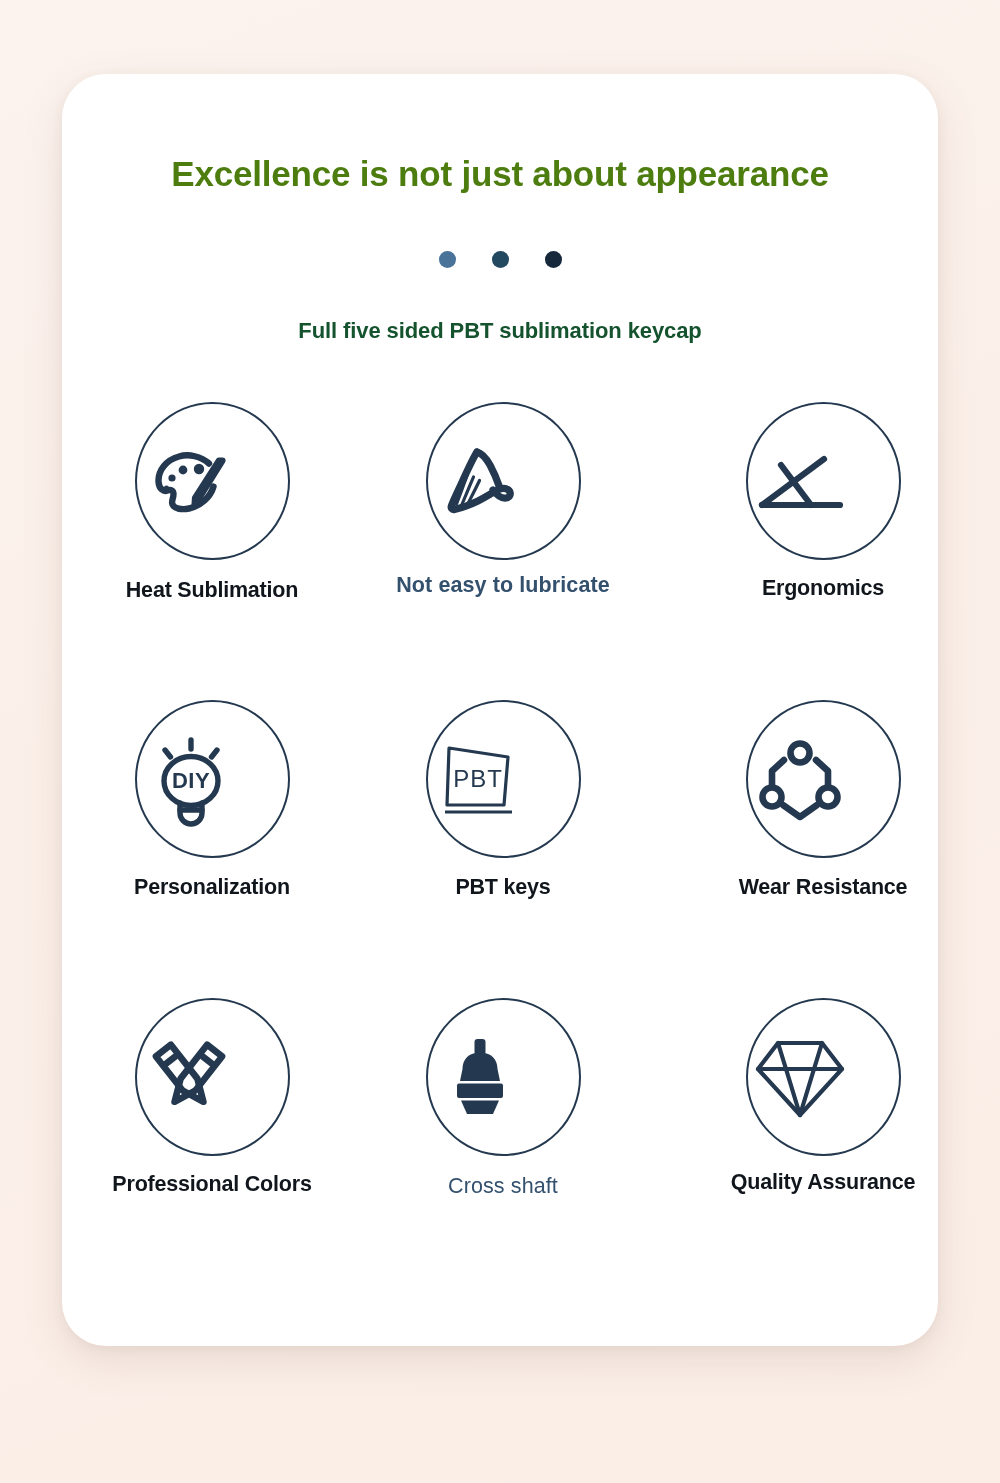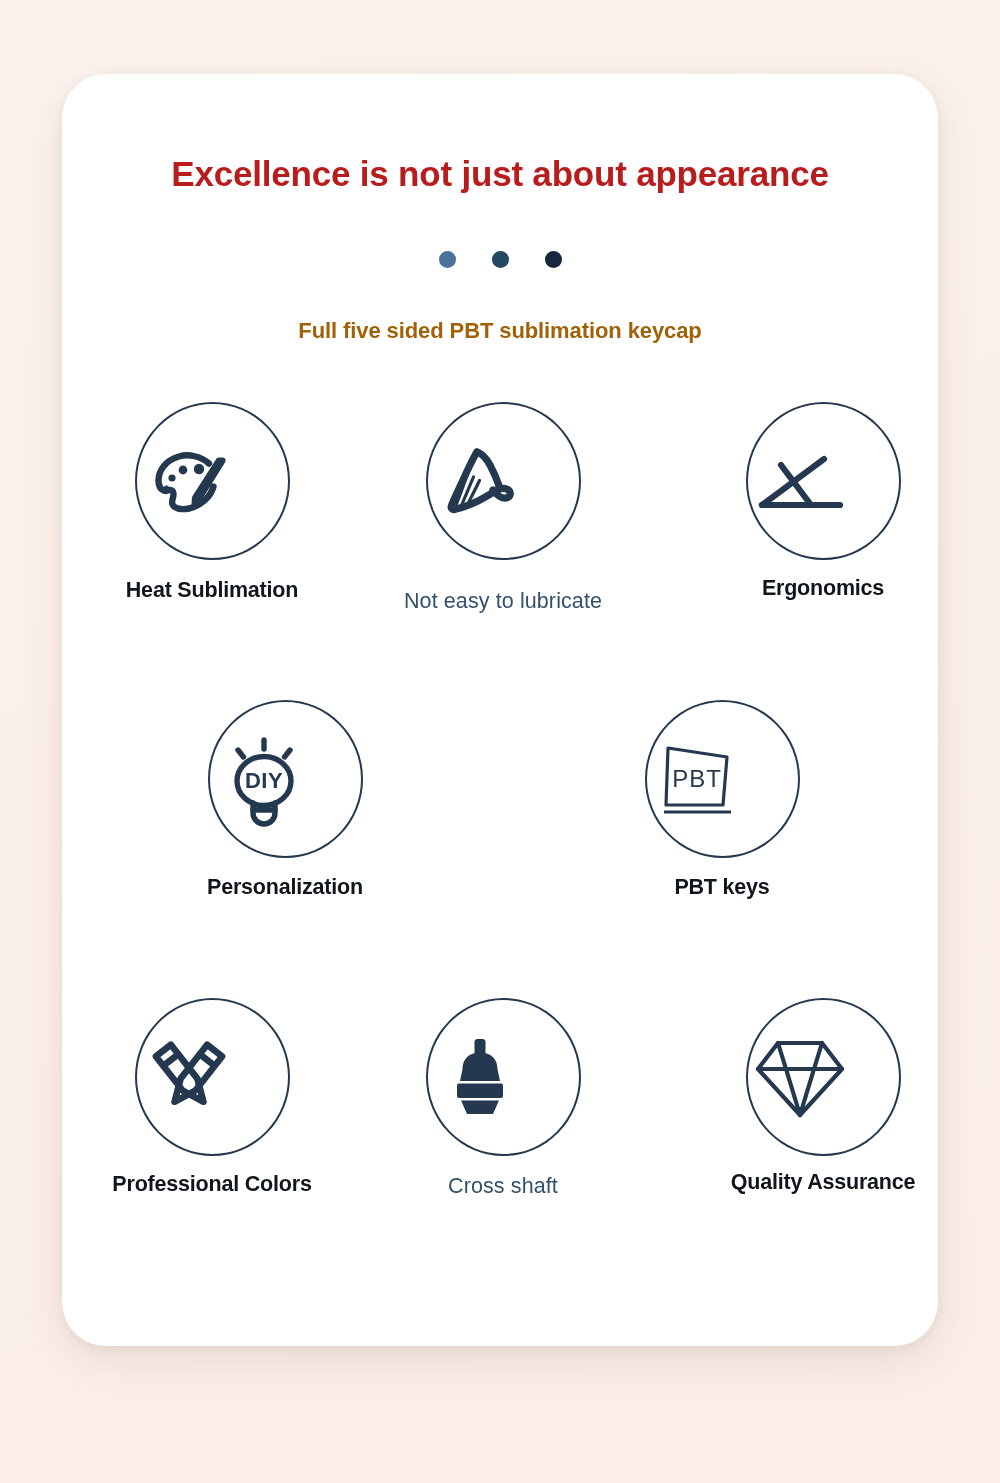--- a/index.html
+++ b/index.html
@@ -41,21 +41,21 @@
     flex-direction: column;
     align-items: center;
   }
 
   .headline {
     margin: 0;
     padding-top: 80px;
     font-size: 35px;
     font-weight: 700;
     letter-spacing: -0.2px;
-    color: #b91c1c;
+    color: #4d7c0f;
     text-align: center;
     line-height: 1.15;
   }
 
   .dots {
     display: flex;
     gap: 36px;
     align-items: center;
     justify-content: center;
     margin-top: 57px;
@@ -64,21 +64,21 @@
     width: 17px;
     height: 17px;
     border-radius: 50%;
   }
 
   .subtitle {
     margin: 0;
     padding-top: 50px;
     font-size: 22px;
     font-weight: 700;
-    color: #a16207;
+    color: #14532d;
     text-align: center;
     letter-spacing: -0.1px;
   }
 
   .grid {
     margin-top: 58px;
     width: 100%;
     display: flex;
     flex-direction: column;
     gap: 0;
@@ -125,21 +125,21 @@
     letter-spacing: -0.2px;
   }
   .caption.soft {
     font-weight: 400;
     color: #33506d;
     letter-spacing: 0.1px;
   }
 
   
   .r1 .col1 .caption { margin-top: 18px; }
-  .r1 .col2 .caption { margin-top: 29px; }
+  .r1 .col2 .caption { margin-top: 13px; font-weight: bold; }
   .r1 .col3 .caption { margin-top: 16px; }
   .r2 .col1 .caption { margin-top: 17px; }
   .r2 .col2 .caption { margin-top: 17px; }
   .r2 .col3 .caption { margin-top: 17px; }
   .r3 .col1 .caption { }
   .r3 .col2 .caption { margin-top: 18px; }
   .r3 .col3 .caption { margin-top: 14px; }
 </style>
 </head>
 <body>
@@ -238,20 +238,35 @@
                 <g fill="none" stroke="#24394f" stroke-width="3.2" stroke-linejoin="round">
                   <path d="M21 21 L80 30 L76 78 L19 78 Z"></path>
                   <path d="M17 85 L84 85"></path>
                 </g>
                 <text x="50" y="60" text-anchor="middle" font-family="'Liberation Sans', sans-serif" font-size="24" font-weight="500" letter-spacing="1" fill="#24394f">PBT</text>
               </svg>
             </div>
             <div class="caption strong">PBT keys</div>
           </div>
 
+          <div class="cell col3">
+            <div class="icon-ring">
+              <svg width="104" height="104" viewBox="0 0 104 104">
+                <g fill="none" stroke="#24394f" stroke-width="6.6" stroke-linecap="round" stroke-linejoin="round">
+                  <circle cx="52" cy="26" r="9.5"></circle>
+                  <circle cx="24" cy="70" r="9.5"></circle>
+                  <circle cx="80" cy="70" r="9.5"></circle>
+                  <path d="M24 58 L24 44 L36 33"></path>
+                  <path d="M80 58 L80 44 L68 33"></path>
+                  <path d="M35 78 L52 90 L69 78"></path>
+                </g>
+              </svg>
+            </div>
+            <div class="caption strong">Wear Resistance</div>
+          </div>
 
         </div>
 
         <div class="row r3">
 
           <div class="cell col1">
             <div class="icon-ring">
               <svg width="104" height="104" viewBox="0 0 104 104">
                 <g fill="none" stroke="#24394f" stroke-width="6.6" stroke-linecap="round" stroke-linejoin="round">
                   <path d="M36 19 L55 19 L55 62 L45.5 84 L36 62 Z" transform="rotate(-38 45.5 50)"></path>

